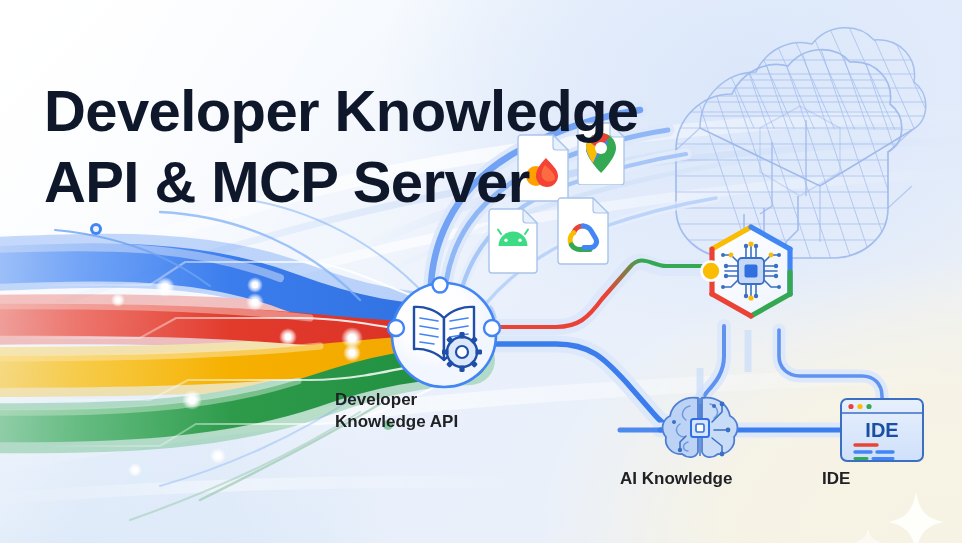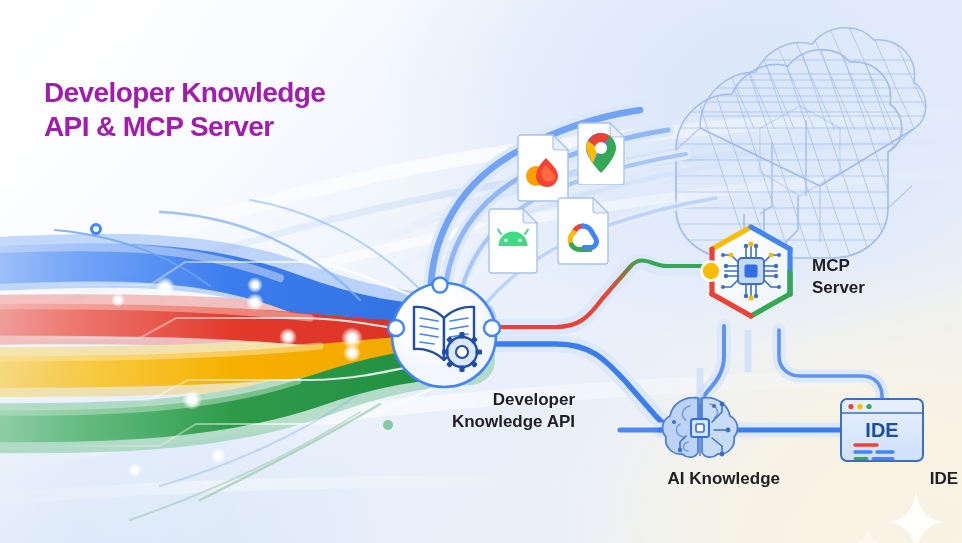--- a/index.html
+++ b/index.html
@@ -21,37 +21,37 @@
       linear-gradient(135deg,#ffffff 0%,#f6f9fe 26%,#e9f0fb 55%,#eaf0fa 75%,#f3f1e8 100%);
   }
   .bg-sheen{
     position:absolute;inset:0;
     background:linear-gradient(118deg, rgba(255,255,255,0.85) 0%, rgba(255,255,255,0.15) 28%, rgba(255,255,255,0) 50%);
   }
 
   
   .title{
     position:absolute;left:44px;top:76px;
-    font-size:28px;line-height:1.22;
+    font-size:58px;line-height:1.22;
     font-weight:700;letter-spacing:-0.6px;
-    color:#a21caf;
+    color:#0f172a;
     white-space:pre-line;
   }
 
   
   .layer{position:absolute;left:0;top:0;width:962px;height:543px;}
 
   
   .node-label{
     position:absolute;
     color:#202124;
     font-size:17px;
     font-weight:600;
     line-height:1.32;
-    text-align:right;
+    text-align:left;
     white-space:pre-line;
   }
   #lbl-api{left:335px;top:389px;width:240px;}
   #lbl-mcp{left:812px;top:255px;width:130px;text-align:left;}
   #lbl-ai{left:620px;top:468px;width:160px;}
   #lbl-ide{left:822px;top:468px;width:136px;}
 
   
   .doccard{position:absolute;}
 </style>
@@ -519,18 +519,16 @@
   <svg class="layer" viewBox="0 0 962 543">
     <path d="M916,492 C920,512 926,518 944,522 C926,526 920,532 916,552 C912,532 906,526 888,522 C906,518 912,512 916,492 Z" fill="#ffffff" opacity=".85"></path>
     <path d="M868,528 C870,537 873,540 881,542 C873,544 870,547 868,556 C866,547 863,544 855,542 C863,540 866,537 868,528 Z" fill="#ffffff" opacity=".5"></path>
   </svg>
 
   <div class="title">Developer Knowledge
 API &amp; MCP Server</div>
 
   <div class="node-label" id="lbl-api">Developer
 Knowledge API</div>
-  <div class="node-label" id="lbl-mcp">MCP
-Server</div>
   <div class="node-label" id="lbl-ai">AI Knowledge</div>
   <div class="node-label" id="lbl-ide">IDE</div>
 
 </div>
 
 </body></html>

